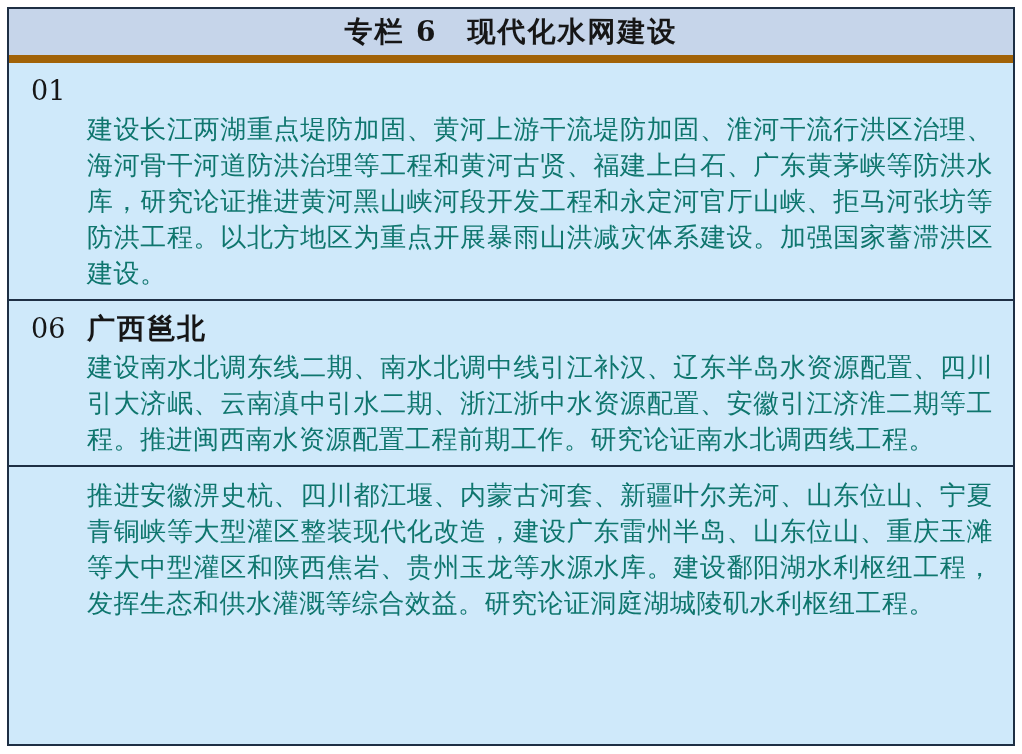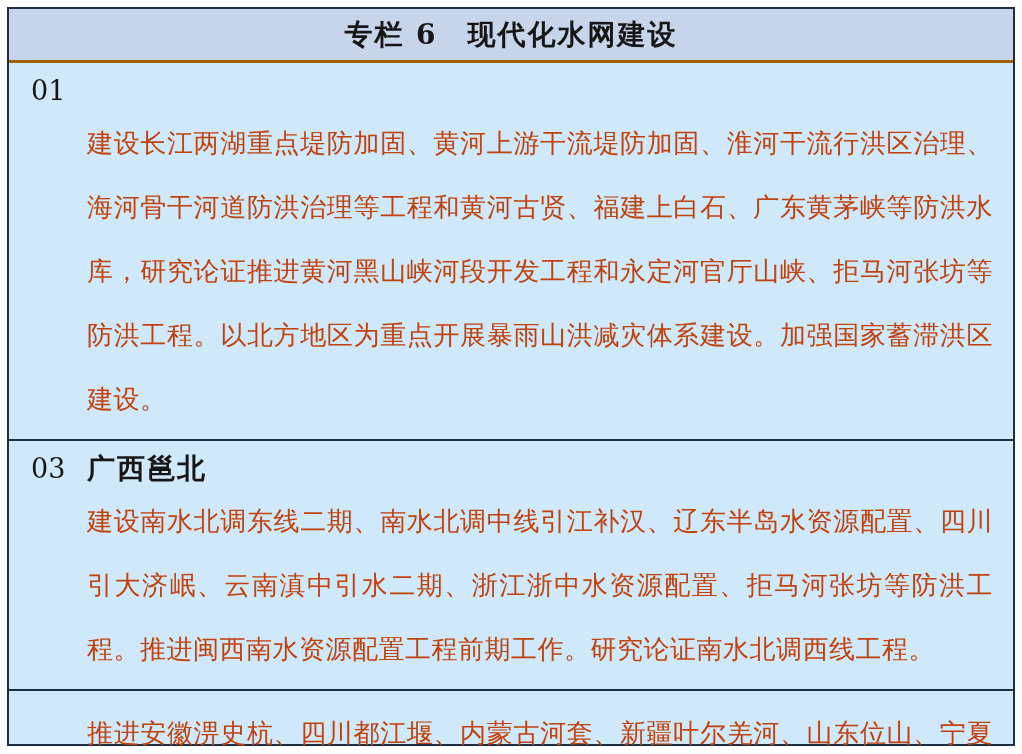--- a/index.html
+++ b/index.html
@@ -24,21 +24,21 @@
     box-sizing: border-box;
     border: 2px solid #1e2f44;
     background: #cfe9fa;
     display: flex;
     flex-direction: column;
   }
   .panel-title-bar {
     box-sizing: border-box;
     height: 54px;
     background: #c6d5ea;
-    border-bottom: 3px solid #a16207;
+    border-bottom: 8px solid #a16207;
     display: flex;
     align-items: center;
     justify-content: center;
     flex: 0 0 auto;
     text-align: center;
   }
   .panel-title {
     font-size: 28px;
     font-weight: bold;
     letter-spacing: 2px;
@@ -67,22 +67,22 @@
   }
   .section-heading {
     font-size: 28px;
     font-weight: bold;
     color: #161616;
     letter-spacing: 2px;
   }
   .section-body {
     margin: 2px 0 0 58px;
     font-size: 26px;
-    line-height: 64px;
-    color: #c2410c;
+    line-height: 36px;
+    color: #0f766e;
     text-align: justify;
     text-justify: inter-ideograph;
     letter-spacing: 0.5px;
   }
 </style>
 </head>
 <body>
 
 <div class="page">
   <div class="panel">
@@ -93,24 +93,24 @@
 
     <div class="section">
       <div class="section-header">
         <span class="section-number">01</span>
       </div>
       <p class="section-body">建设长江两湖重点堤防加固、黄河上游干流堤防加固、淮河干流行洪区治理、海河骨干河道防洪治理等工程和黄河古贤、福建上白石、广东黄茅峡等防洪水库，研究论证推进黄河黑山峡河段开发工程和永定河官厅山峡、拒马河张坊等防洪工程。以北方地区为重点开展暴雨山洪减灾体系建设。加强国家蓄滞洪区建设。</p>
     </div>
 
     <div class="section">
       <div class="section-header">
-        <span class="section-number">03</span>
+        <span class="section-number">06</span>
         <span class="section-heading">广西邕北</span>
       </div>
-      <p class="section-body">建设南水北调东线二期、南水北调中线引江补汉、辽东半岛水资源配置、四川引大济岷、云南滇中引水二期、浙江浙中水资源配置、拒马河张坊等防洪工程。推进闽西南水资源配置工程前期工作。研究论证南水北调西线工程。</p>
+      <p class="section-body">建设南水北调东线二期、南水北调中线引江补汉、辽东半岛水资源配置、四川引大济岷、云南滇中引水二期、浙江浙中水资源配置、安徽引江济淮二期等工程。推进闽西南水资源配置工程前期工作。研究论证南水北调西线工程。</p>
     </div>
 
     <div class="section">
       <p class="section-body">推进安徽淠史杭、四川都江堰、内蒙古河套、新疆叶尔羌河、山东位山、宁夏青铜峡等大型灌区整装现代化改造，建设广东雷州半岛、山东位山、重庆玉滩等大中型灌区和陕西焦岩、贵州玉龙等水源水库。建设鄱阳湖水利枢纽工程，发挥生态和供水灌溉等综合效益。研究论证洞庭湖城陵矶水利枢纽工程。</p>
     </div>
 
   </div>
 </div>
 
 </body></html>

